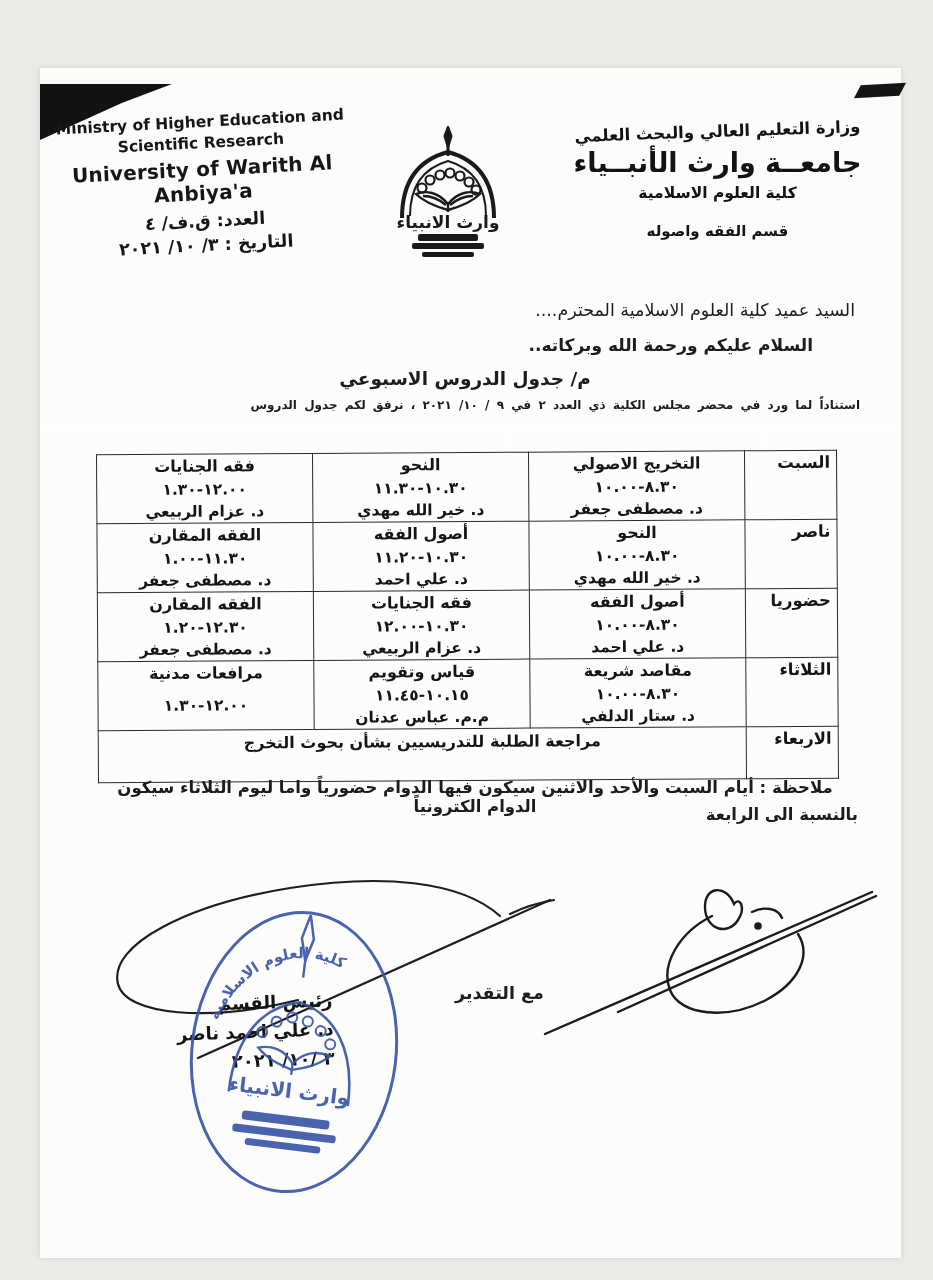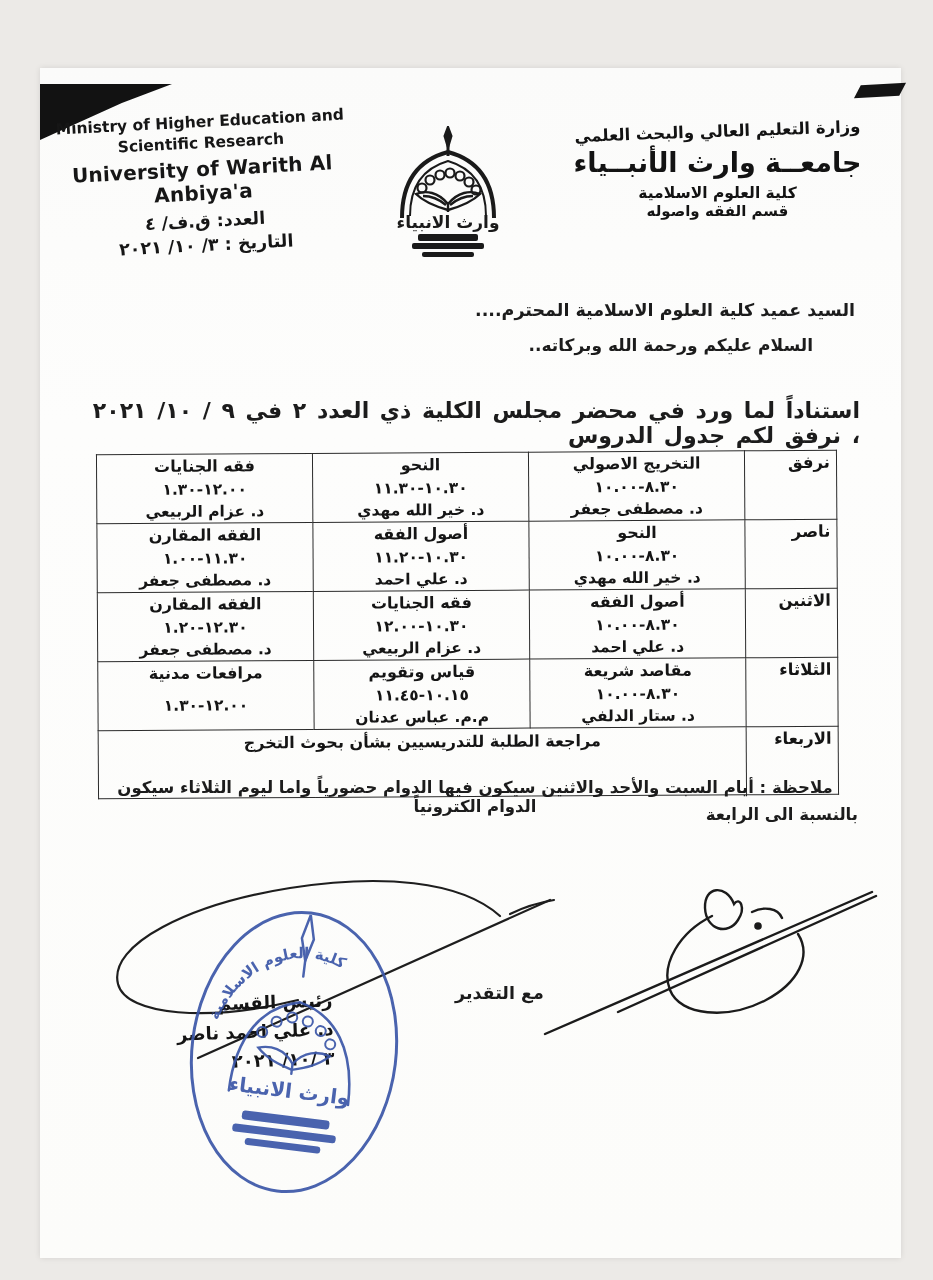--- a/index.html
+++ b/index.html
@@ -53,42 +53,42 @@
   .hdr-left .ar2{font-size:17.5px;font-weight:bold;margin-top:4px;direction:rtl;}
 
   
   .hdr-right{
     left:545px;top:122px;width:345px;text-align:center;direction:rtl;
     color:#131313;
   }
   .hdr-right .l1{font-size:16.5px;font-weight:bold;transform:rotate(-2deg);}
   .hdr-right .l2{font-size:27px;font-weight:bold;margin-top:6px;letter-spacing:.5px;}
   .hdr-right .l3{font-size:15.5px;font-weight:bold;margin-top:6px;}
-  .hdr-right .l4{font-size:15px;font-weight:bold;margin-top:0;}
+  .hdr-right .l4{font-size:15px;font-weight:bold;margin-top:20px;}
 
   .logo{left:388px;top:126px;width:120px;height:140px;color:#1a1a1a;}
 
-  .sal1{right:78px;top:300px;font-size:17.5px;font-weight:bold;direction:rtl;}
+  .sal1{right:78px;top:300px;font-size:17.5px;font-weight:normal;direction:rtl;}
   .sal2{right:120px;top:335px;font-size:17px;font-weight:bold;direction:rtl;margin-left:40px;}
   .subject{left:300px;top:368px;width:330px;text-align:center;font-size:18.5px;font-weight:bold;direction:rtl;}
 
-  .body1{left:90px;top:398px;width:770px;text-align:right;font-size:22px;font-weight:bold;direction:rtl;word-spacing:3px;}
+  .body1{left:90px;top:398px;width:770px;text-align:right;font-size:12px;font-weight:bold;direction:rtl;word-spacing:3px;}
   .body2{left:160px;top:426px;width:580px;text-align:center;font-size:17.5px;font-weight:bold;direction:rtl;}
 
   table.sched{
     position:absolute;left:97px;top:452px;width:741px;
     border-collapse:collapse;direction:rtl;
     transform:rotate(-0.35deg);
     font-size:16px;font-weight:bold;color:#151515;
   }
   table.sched td{
     border:1.4px solid #2b2b2b;
     padding:2px 6px;vertical-align:top;
   }
-  table.sched td.day{width:92px;height:68px;text-align:right;font-size:16.5px;}
+  table.sched td.day{width:92px;height:52px;text-align:right;font-size:16.5px;}
   table.sched td.slot{width:216px;}
   table.sched td.merged{text-align:center;font-size:16px;padding:3px 6px;}
   tr.last td{height:26px;}
   .slot-inner{display:flex;flex-direction:column;justify-content:space-between;height:64px;}
   .slot-subject{text-align:center;font-size:16px;}
   .slot-time{text-align:center;font-size:15.5px;letter-spacing:1.5px;}
   .slot-teacher{text-align:center;font-size:15.5px;}
 
   .note1{left:90px;top:778px;width:770px;text-align:center;font-size:16.5px;font-weight:bold;direction:rtl;}
   .note2{right:75px;top:805px;font-size:16.5px;font-weight:bold;direction:rtl;}
@@ -163,27 +163,28 @@
 
   <div class="hdr-right abs">
     <div class="l1">وزارة التعليم العالي والبحث العلمي</div>
     <div class="l2">جامعــة وارث الأنبــياء</div>
     <div class="l3">كلية العلوم الاسلامية</div>
     <div class="l4">قسم الفقه واصوله</div>
   </div>
 
   <div class="sal1 abs">السيد عميد كلية العلوم الاسلامية المحترم....</div>
   <div class="sal2 abs">السلام عليكم ورحمة الله وبركاته..</div>
+  <div class="subject abs">م/ جدول الدروس الاسبوعي</div>
 
   <div class="body1 abs">استناداً لما ورد في محضر مجلس الكلية ذي العدد ٢  في ٩ / ١٠/ ٢٠٢١ ، نرفق لكم جدول الدروس</div>
 
   <table class="sched">
     <tbody>
         <tr>
-          <td class="day">نرفق</td>
+          <td class="day">السبت</td>
           <td class="slot">
             <div class="slot-inner">
               <div class="slot-subject">التخريج الاصولي</div>
               <div class="slot-time">٨.٣٠-١٠.٠٠</div>
               <div class="slot-teacher">د. مصطفى جعفر</div>
             </div>
           </td>
           <td class="slot">
             <div class="slot-inner">
               <div class="slot-subject">النحو</div>
@@ -217,21 +218,21 @@
           </td>
           <td class="slot">
             <div class="slot-inner">
               <div class="slot-subject">الفقه المقارن</div>
               <div class="slot-time">١١.٣٠-١.٠٠</div>
               <div class="slot-teacher">د. مصطفى جعفر</div>
             </div>
           </td>
         </tr>
         <tr>
-          <td class="day">الاثنين</td>
+          <td class="day">حضوريا</td>
           <td class="slot">
             <div class="slot-inner">
               <div class="slot-subject">أصول الفقه</div>
               <div class="slot-time">٨.٣٠-١٠.٠٠</div>
               <div class="slot-teacher">د. علي احمد</div>
             </div>
           </td>
           <td class="slot">
             <div class="slot-inner">
               <div class="slot-subject">فقه الجنايات</div>

